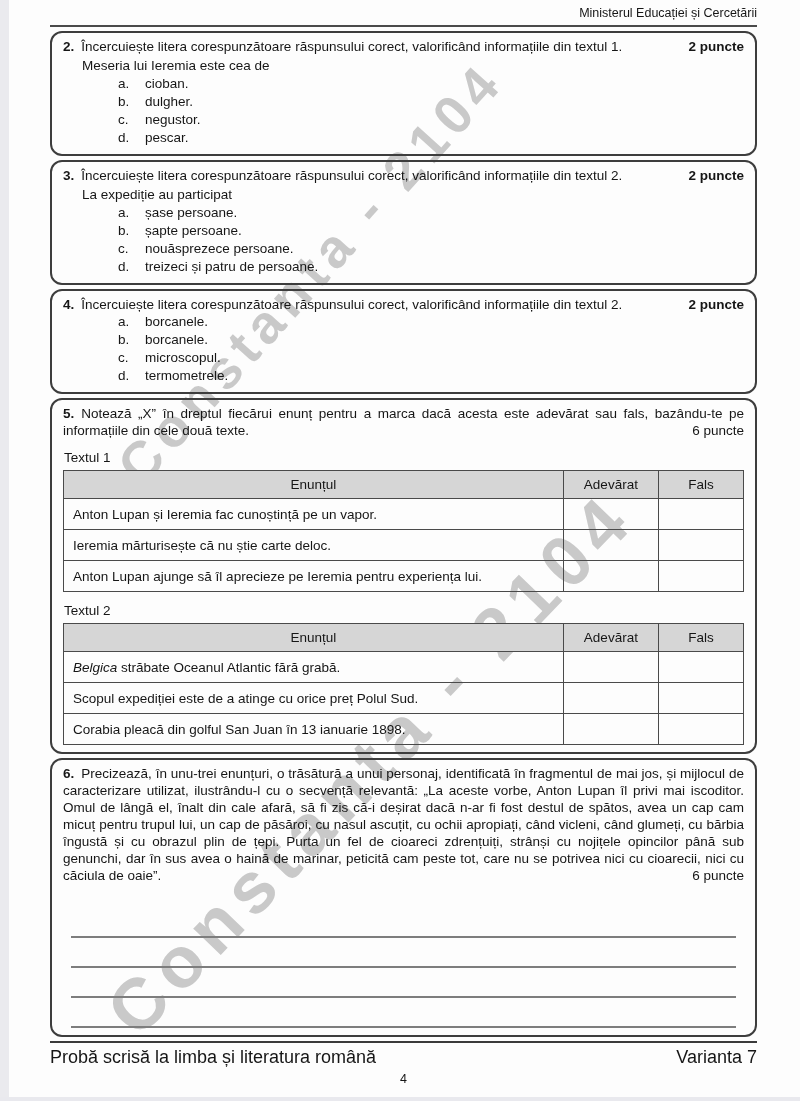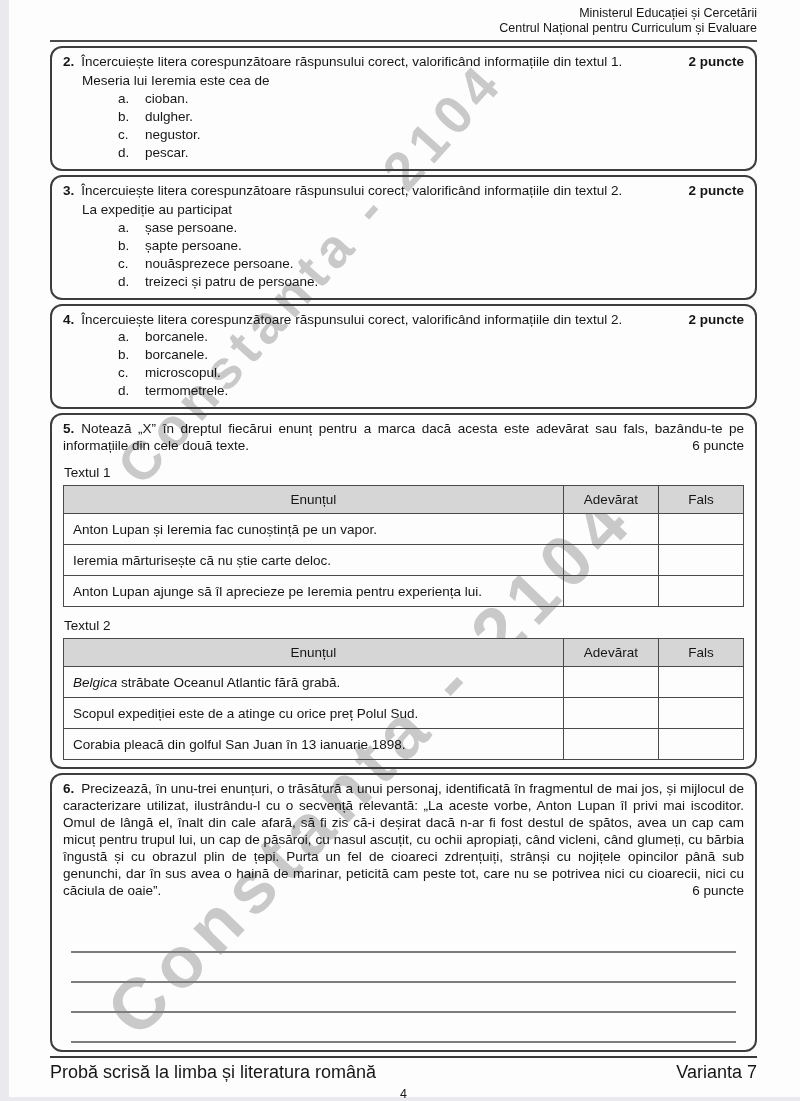--- a/index.html
+++ b/index.html
@@ -70,21 +70,20 @@
 
 <div class="sheet">
 
   <div class="wm wm1">Constanta - 2104</div>
   <div class="wm wm2">Constanta - 2104</div>
 
   <div class="content">
 
     <header class="minhead">
       <div>Ministerul Educației și Cercetării</div>
-      <div>Centrul Național pentru Curriculum și Evaluare</div>
     </header>
 
     <section class="qbox">
       <div class="qtop">
         <span class="qnum">2.</span>
         <span class="qprompt">Încercuiește litera corespunzătoare răspunsului corect, valorificând informațiile din textul 1.</span>
         <span class="pts">2 puncte</span>
       </div>
       <div class="stem">Meseria lui Ieremia este cea de</div>
       <div class="opt">

